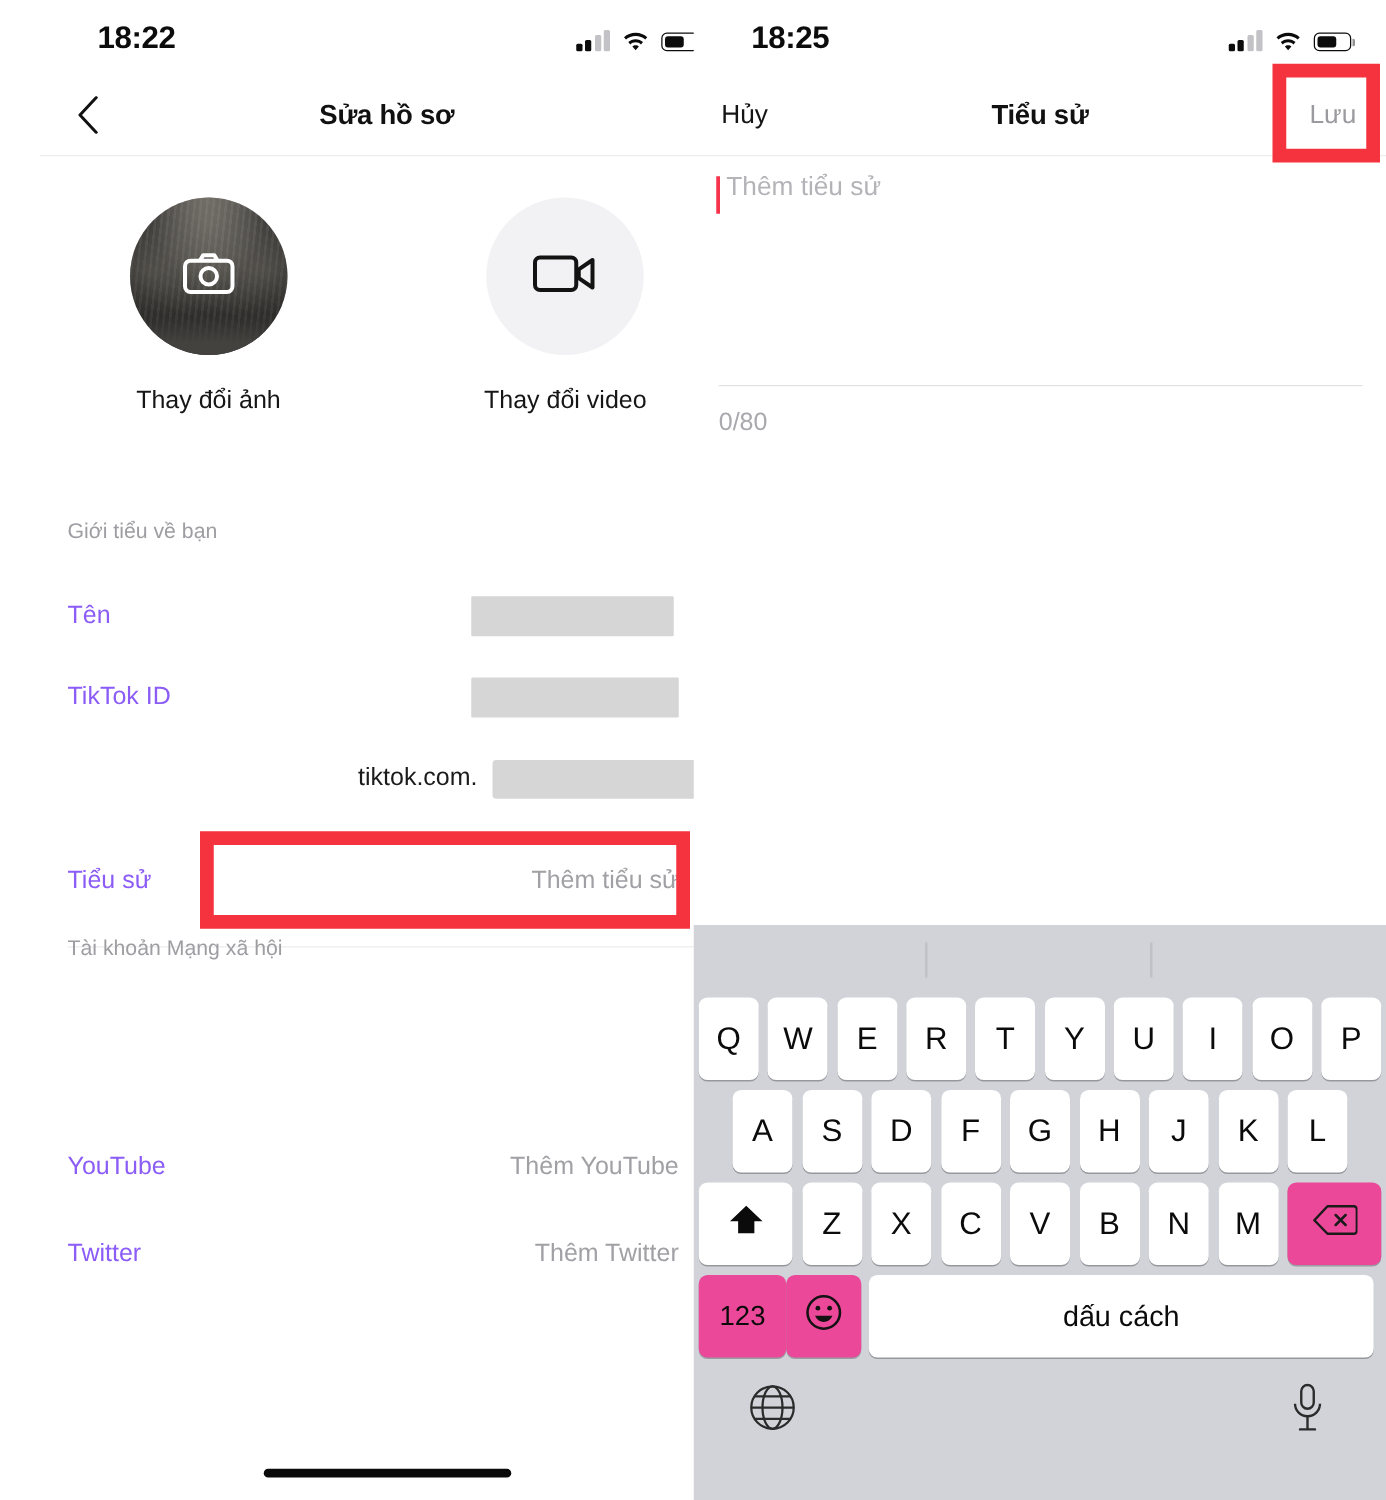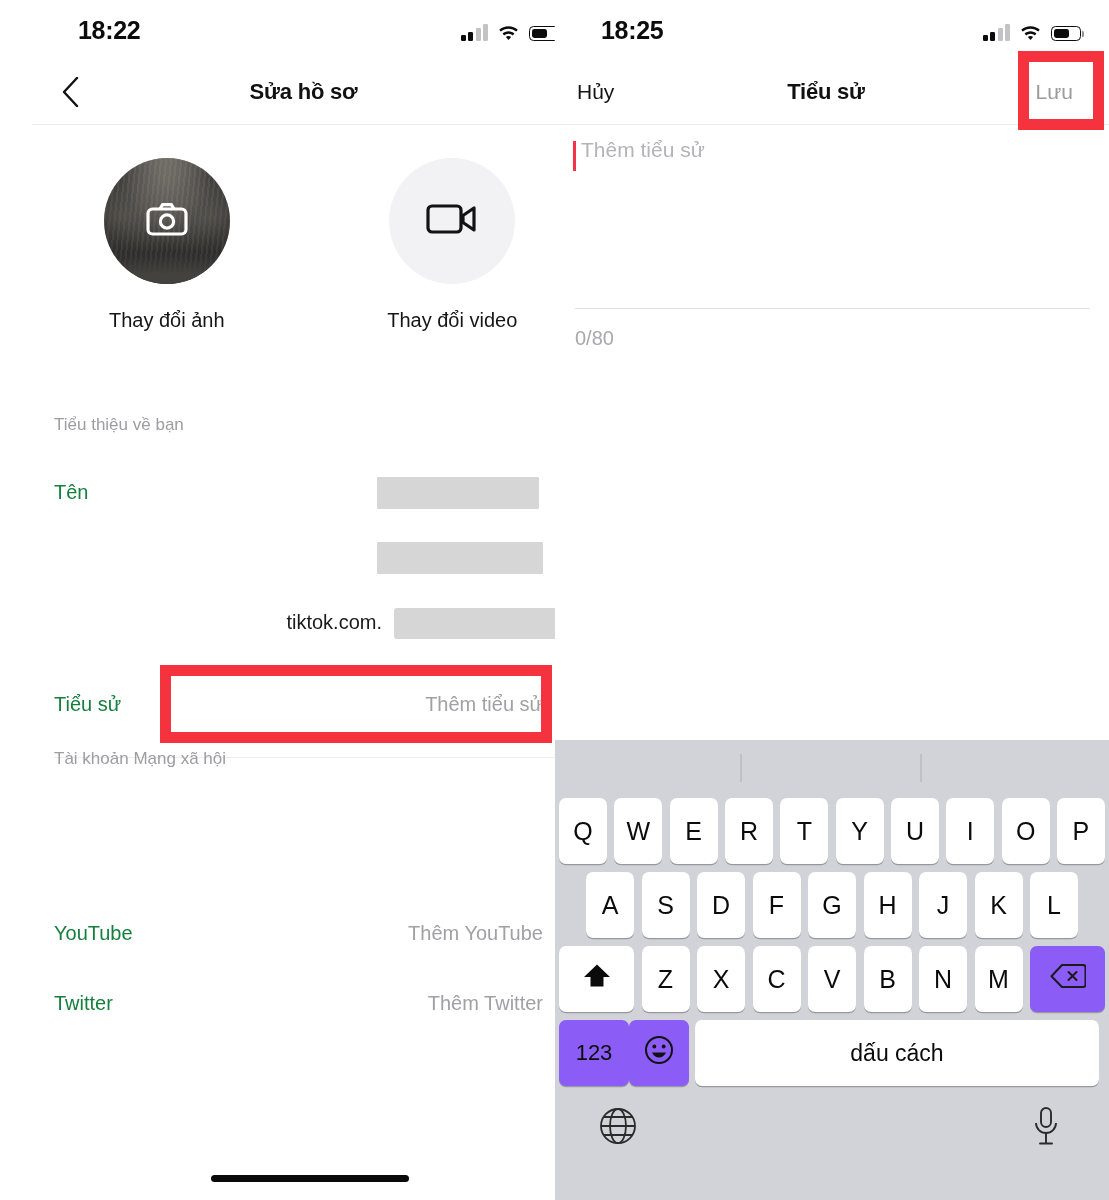--- a/index.html
+++ b/index.html
@@ -30,21 +30,21 @@
   .sig i:nth-child(1){ height:6px; }
   .sig i:nth-child(2){ height:9.5px; }
   .sig i:nth-child(3){ height:13px; background:#c3c3c7; }
   .sig i:nth-child(4){ height:17px; background:#c3c3c7; }
   .wifi { position:relative; width:23px; height:17px; }
   .batt { position:relative; width:30px; height:15px; border:1.6px solid #0c0c0c; border-radius:4.5px; }
   .batt::after{ content:""; position:absolute; right:-4px; top:4.2px; width:2.3px; height:6px; background:#0c0c0c; border-radius:0 1.5px 1.5px 0; opacity:.45; }
   .batt i { position:absolute; left:1.6px; top:1.6px; bottom:1.6px; width:54%; background:#0c0c0c; border-radius:2.4px; display:block; }
 
   
-  .navbar { position:absolute; left:0; right:12px; height:67px; }
+  .navbar { position:absolute; left:0; right:0; height:67px; }
   #nav-left  { top:58px; }
   #nav-right { top:58px; }
   .nav-title {
     position:absolute; left:0; right:0; top:0; height:67px;
     display:flex; align-items:center; justify-content:center;
     font-size:22px; font-weight:bold; color:#111; letter-spacing:-0.2px;
   }
   .nav-back { position:absolute; left:18px; top:14px; width:40px; height:40px; display:flex; align-items:center; justify-content:center; }
   .nav-left-action  { position:absolute; left:22px;  top:0; height:67px; display:flex; align-items:center; font-size:21px; color:#141414; }
   .nav-right-action { position:absolute; right:24px; top:0; height:67px; display:flex; align-items:center; font-size:21px; color:#9b9b9f; }
@@ -80,21 +80,21 @@
   }
   .media-caption { margin-top:25px; font-size:20px; color:#161616; }
   .cam-icon { position:absolute; left:50%; top:50%; transform:translate(-50%,-50%); }
 
   
   .sec-label { position:absolute; left:22px; font-size:17px; color:#9d9da2; }
   #sec-about  { top:415px; }
   #sec-social { top:749px; }
 
   .row { position:absolute; left:0; width:555px; height:60px; display:flex; align-items:center; }
-  .row-label { position:absolute; left:22px; font-size:20px; color:#15803d; }
+  .row-label { position:absolute; left:22px; font-size:20px; color:#8b5cf6; }
   .row-value { position:absolute; right:44px; font-size:20px; color:#a0a0a5; }
   .row-chevron { position:absolute; right:18px; top:50%; transform:translateY(-50%); }
   .redact { position:absolute; background:#d6d6d6; border-radius:1px; }
 
   #row-name      { top:462px; }
   #row-tiktokid  { top:527px; }
   #row-bio       { top:674px; }
   #row-instagram { top:833px; }
   #row-youtube   { top:903px; }
   #row-twitter   { top:973px; }
@@ -124,21 +124,21 @@
   #pred-div-1 { left:185px; }
   #pred-div-2 { left:365px; }
 
   .kbrow { position:absolute; left:0; width:554px; display:flex; }
   .key {
     background:#fff; border-radius:7px;
     box-shadow:0 1.2px 0 rgba(0,0,0,.28);
     display:flex; align-items:center; justify-content:center;
     font-size:25px; color:#0b0b0b; font-weight:400;
   }
-  .key.dark { background:#8b5cf6; box-shadow:0 1.2px 0 rgba(0,0,0,.26); }
+  .key.dark { background:#ec4899; box-shadow:0 1.2px 0 rgba(0,0,0,.26); }
   #row-q { top:58px; height:66px; padding:0 4px; justify-content:space-between; }
   #row-q .key { width:48px; height:66px; }
   #row-a { top:132px; height:66px; padding:0 31px; justify-content:space-between; }
   #row-a .key { width:48px; height:66px; }
   #row-z { top:206px; height:66px; padding:0 4px; justify-content:space-between; align-items:center; }
   #row-z .key { width:48px; height:66px; }
   #row-z .key.wide { width:75px; }
   #row-b { top:280px; height:66px; padding:0 4px; justify-content:space-between; }
   .key-123 { width:70px; height:66px; font-size:22px; }
   .key-emoji { width:60px; height:66px; }
@@ -213,32 +213,40 @@
             <svg width="52" height="34" viewBox="0 0 52 34">
                 <rect x="2" y="4" width="33" height="26" rx="4" stroke="#131313" stroke-width="3.2" fill="none"></rect>
                 <path d="M37 13.5l11-7.5v22l-11-7.5z" stroke="#131313" stroke-width="3.2" fill="none" stroke-linejoin="round"></path>
               </svg>
           </span>
         </div>
         <div class="media-caption">Thay đổi video</div>
       </div>
     </div>
 
-    <div class="sec-label" id="sec-about">Tiểu thiệu về bạn</div>
+    <div class="sec-label" id="sec-about">Giới tiểu về bạn</div>
 
     <div class="row" id="row-name">
       <div class="row-label">Tên</div>
       <span class="row-chevron">
         <svg width="13" height="22" viewBox="0 0 13 22">
             <path d="M1.5 1l10 10-10 10" stroke="#9b9b9f" stroke-width="2.1" fill="none" stroke-linecap="round" stroke-linejoin="round"></path>
           </svg>
       </span>
     </div>
     <div class="redact" id="redact-name"></div>
 
+    <div class="row" id="row-tiktokid">
+      <div class="row-label">TikTok ID</div>
+      <span class="row-chevron">
+        <svg width="13" height="22" viewBox="0 0 13 22">
+            <path d="M1.5 1l10 10-10 10" stroke="#9b9b9f" stroke-width="2.1" fill="none" stroke-linecap="round" stroke-linejoin="round"></path>
+          </svg>
+      </span>
+    </div>
     <div class="redact" id="redact-tiktok"></div>
 
     <div class="url-row">
       <div class="url-text">tiktok.com.</div>
     </div>
     <div class="redact" id="redact-url"></div>
     <div class="url-paren">)</div>
 
     <div class="row" id="row-bio">
       <div class="row-label">Tiểu sử</div>

